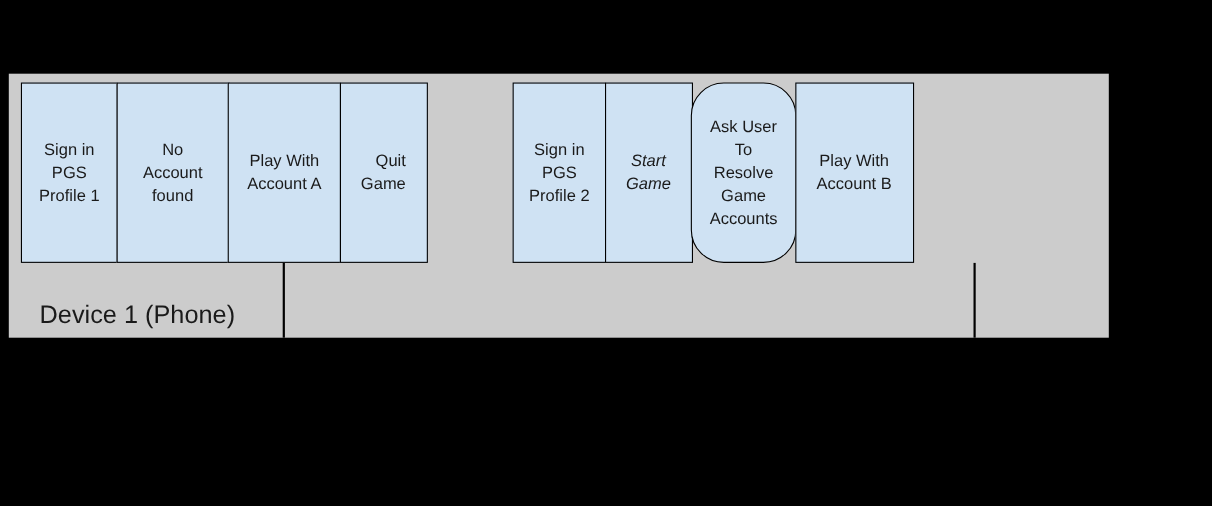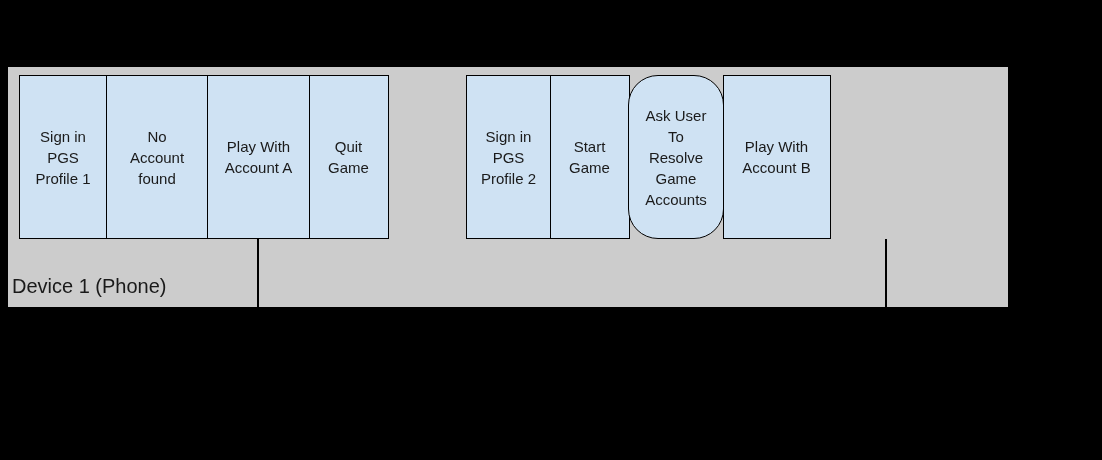--- a/index.html
+++ b/index.html
@@ -43,40 +43,40 @@
     white-space: pre-line;
     font-size: 15px;
     line-height: 21px;
     color: #1a1a1a;
     padding: 2px 1px;
   }
   .flow-step + .flow-step { margin-left: -1.5px; }
   .g1-s1 { width: 88px; }
   .g1-s2 { width: 103px; }
   .g1-s3 { width: 103px; }
-  .g1-s4 { width: 80px; }
+  .g1-s4 { width: 80px; text-align: right; }
   .g2-s1 { width: 85px; }
-  .g2-s2 { width: 80px; }
+  .g2-s2 { width: 80px; font-style: italic; }
   .g2-s3 { width: 96px; border-radius: 30px; }
   .g2-s4 { width: 110px; }
   .g2-s5 { width: 108px; }
   .connector-line {
     position: absolute;
     top: 172px;
     width: 2px;
     height: 68px;
     background: #000000;
   }
   .connector-a { left: 249px; }
   .connector-b { left: 877px; }
   .lane-label {
     position: absolute;
-    left: 4px;
+    left: 28px;
     bottom: 9px;
-    font-size: 20px;
+    font-size: 23px;
     line-height: 24px;
     color: #1a1a1a;
     white-space: nowrap;
   }
 </style>
 </head>
 <body>
 
 <div class="stage">
   <div class="lane">

